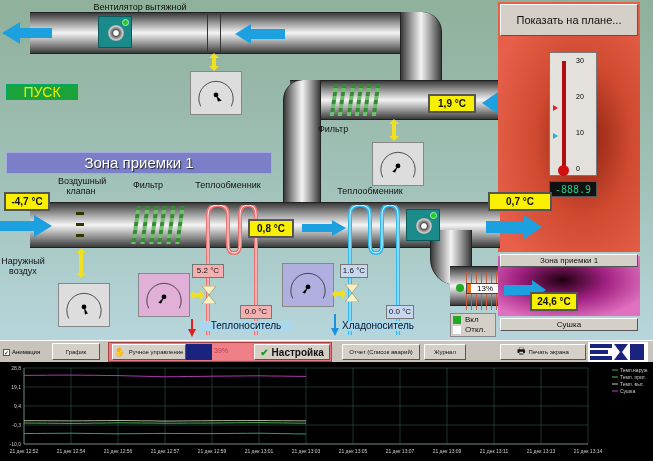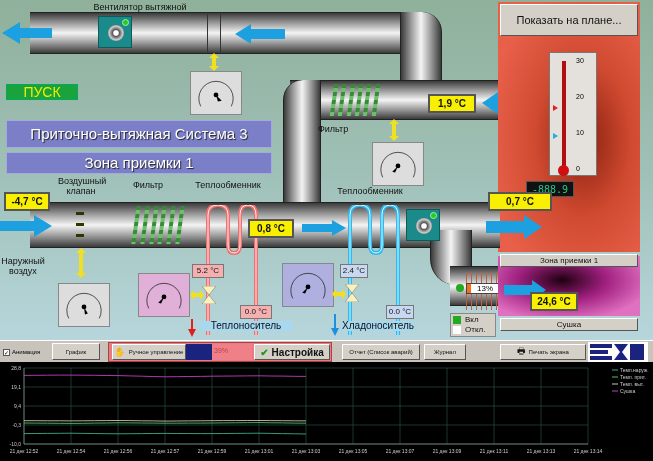--- a/index.html
+++ b/index.html
@@ -49,21 +49,20 @@
   <svg class="arrow" style="left:209px;top:53px" width="10" height="18">
       <polygon points="5,0 10,5 7,5 7,13 10,13 5,18 0,13 3,13 3,5 0,5" fill="#f0e020"></polygon>
     </svg>
   <div class="gauge" style="left:190px;top:71px;background:#ddd"><svg viewBox="0 0 52 44">
         <path d="M10,36 A18,18 0 1 1 42,36" fill="none" stroke="#222" stroke-width="0.8"></path>
         <circle cx="26" cy="24" r="2.5" fill="#000"></circle>
         <polygon points="26,24 32,30 28,31" fill="#000"></polygon>
       </svg></div>
 
   <div class="btn" style="left:6px;top:84px;width:72px;height:16px;background:#1aa33a;color:#ee0;font-size:14px;border:1px solid #0a6">ПУСК</div>
-  <div class="purple" style="left:6px;top:120px;width:266px;height:28px;line-height:26px">Приточно-вытяжная Система 3</div>
   <div class="purple" style="left:6px;top:152px;width:266px;height:22px;line-height:20px">Зона приемки 1</div>
 
   <div class="filter" style="left:330px;top:82px;width:50px;height:36px">
       <span></span>
       <span></span>
       <span></span>
       <span></span>
       <span></span>
       <span></span>
     </div>
@@ -87,21 +86,21 @@
   <div class="abs" style="left:549px;top:52px;width:48px;height:124px;background:#e4e0dc;border:1px solid #777">
     <div class="abs" style="left:12px;top:8px;width:4px;height:108px;background:#b01010"></div>
     <div class="abs" style="left:8px;top:112px;width:11px;height:11px;border-radius:50%;background:#d01010"></div>
     <div class="abs" style="left:26px;top:4px;font-size:7px">30</div>
     <div class="abs" style="left:26px;top:40px;font-size:7px">20</div>
     <div class="abs" style="left:26px;top:76px;font-size:7px">10</div>
     <div class="abs" style="left:26px;top:112px;font-size:7px">0</div>
     <div class="abs" style="left:3px;top:52px;width:0;height:0;border-left:5px solid #e02020;border-top:3px solid transparent;border-bottom:3px solid transparent"></div>
     <div class="abs" style="left:3px;top:80px;width:0;height:0;border-left:5px solid #20b0d0;border-top:3px solid transparent;border-bottom:3px solid transparent"></div>
   </div>
-  <div class="abs" style="left:526px;top:181px;width:48px;height:16px;background:#111;color:#2c8;font-family:'DejaVu Sans Mono',monospace;font-size:10px;text-align:center;line-height:16px;border:1px solid #555">-888.9</div>
+  <div class="abs" style="left:549px;top:181px;width:48px;height:16px;background:#111;color:#2c8;font-family:'DejaVu Sans Mono',monospace;font-size:10px;text-align:center;line-height:16px;border:1px solid #555">-888.9</div>
 
   <div class="pipe-h" style="left:30px;top:202px;width:470px;height:46px"></div>
   <div class="pipe-v" style="left:430px;top:230px;width:42px;height:55px;border-radius:0 0 0 26px"></div>
   <div class="pipe-h" style="left:450px;top:266px;width:52px;height:40px"></div>
 
   <div class="lbl" style="left:58px;top:176px;width:46px">Воздушный клапан</div>
   <div class="lbl" style="left:128px;top:180px;width:40px">Фильтр</div>
   <div class="lbl" style="left:188px;top:180px;width:80px">Теплообменник</div>
   <div class="val-y" style="left:4px;top:192px;width:46px">-4,7 °C</div>
   <svg class="arrow" style="left:0px;top:215px" width="52" height="22">
@@ -166,21 +165,21 @@
   <svg class="arrow" style="left:188px;top:319px" width="8" height="18">
       <polygon points="4,18 8,10 5,10 5,0 3,0 3,10 0,10" fill="#e02020"></polygon>
     </svg>
   <div class="lbl" style="left:200px;top:321px;width:92px;background:#a8d8f0;font-size:10px">Теплоноситель</div>
 
   <div class="gauge" style="left:282px;top:263px;background:#b0b0e0"><svg viewBox="0 0 52 44">
         <path d="M10,36 A18,18 0 1 1 42,36" fill="none" stroke="#222" stroke-width="0.8"></path>
         <circle cx="26" cy="24" r="2.5" fill="#000"></circle>
         <polygon points="26,24 20,30 23,31" fill="#000"></polygon>
       </svg></div>
-  <div class="val-b" style="left:340px;top:264px;width:28px">2.4 °C</div>
+  <div class="val-b" style="left:340px;top:264px;width:28px">1.6 °C</div>
   <div class="val-b" style="left:386px;top:305px;width:28px">0.0 °C</div>
   <svg class="arrow" style="left:332px;top:289px" width="14" height="10">
       <polygon points="0,5 4,0 4,3 10,3 10,0 14,5 10,10 10,7 4,7 4,10" fill="#f0e020"></polygon>
     </svg>
   <svg class="abs" style="left:345px;top:284px" width="14" height="18">
       <polygon points="0,0 14,0 7,9 14,18 0,18 7,9" fill="#f8f0c0" stroke="#886" stroke-width="0.6"></polygon>
     </svg>
   <svg class="arrow" style="left:331px;top:314px" width="8" height="22">
       <polygon points="4,22 8,14 5,14 5,0 3,0 3,14 0,14" fill="#1c90e0"></polygon>
     </svg>

